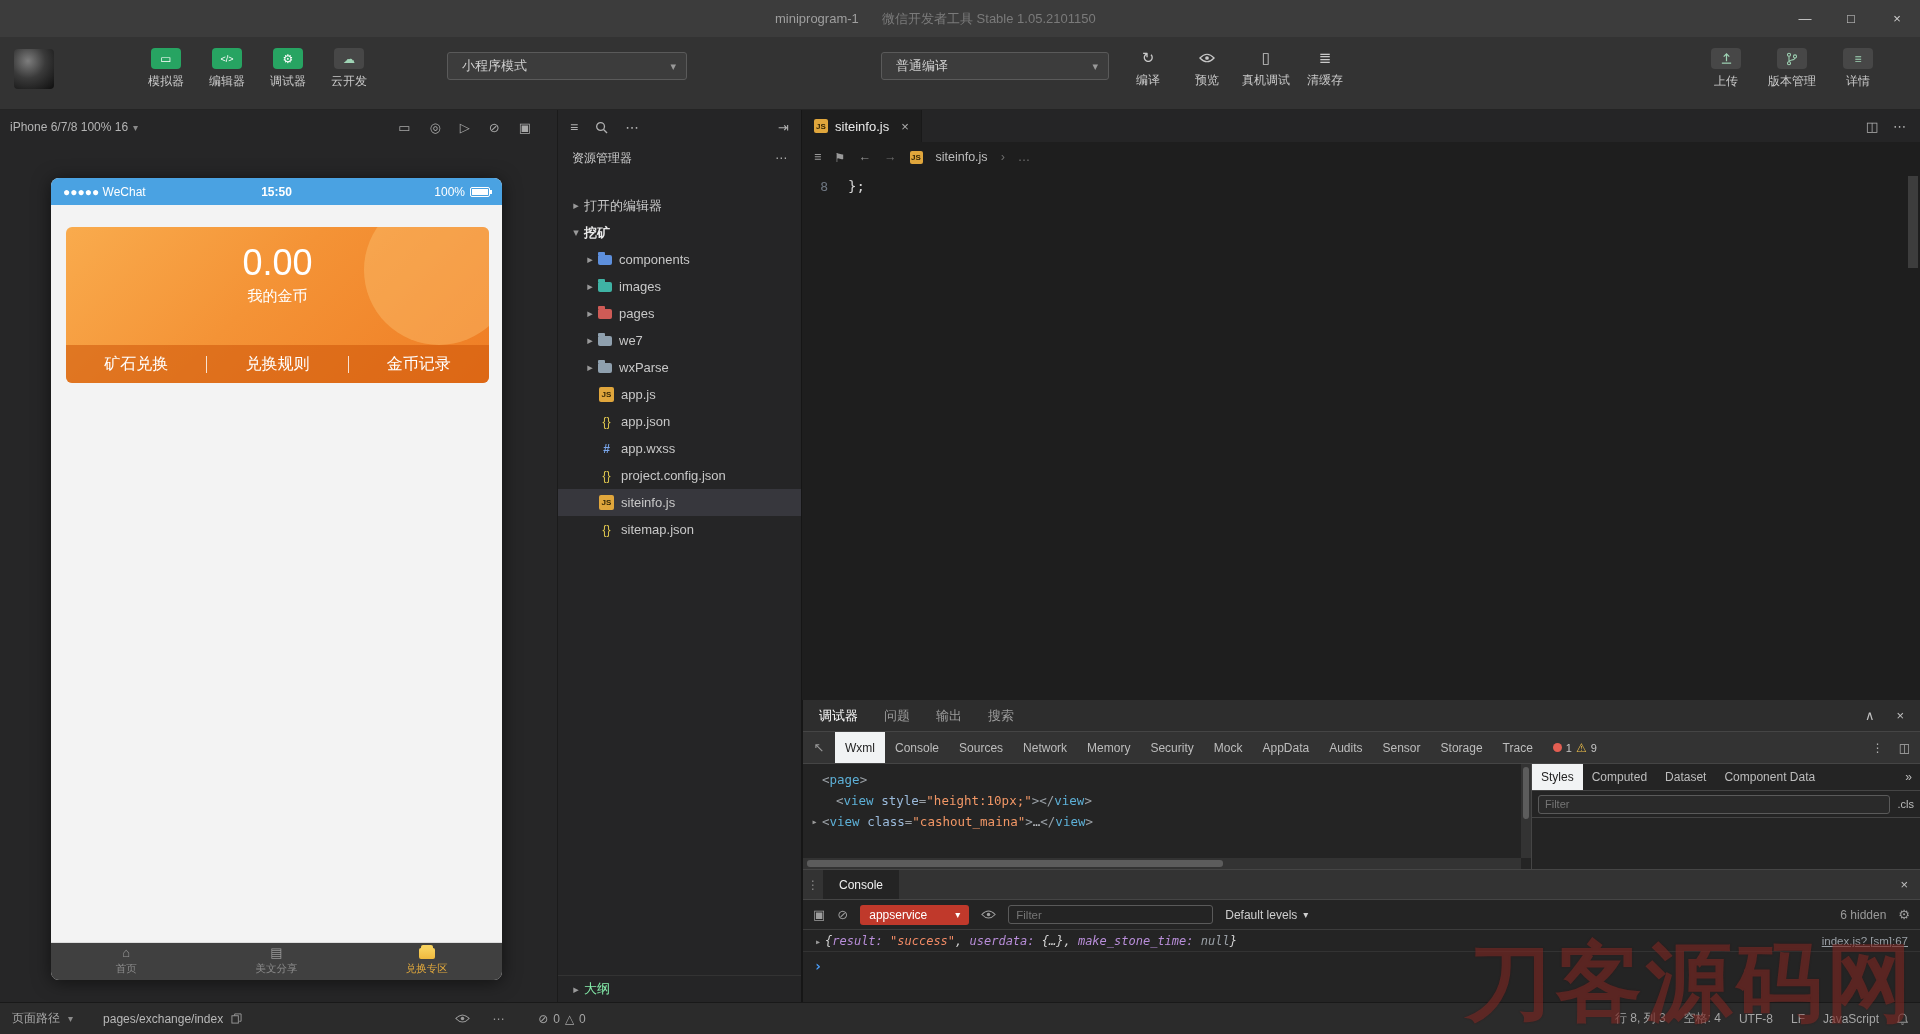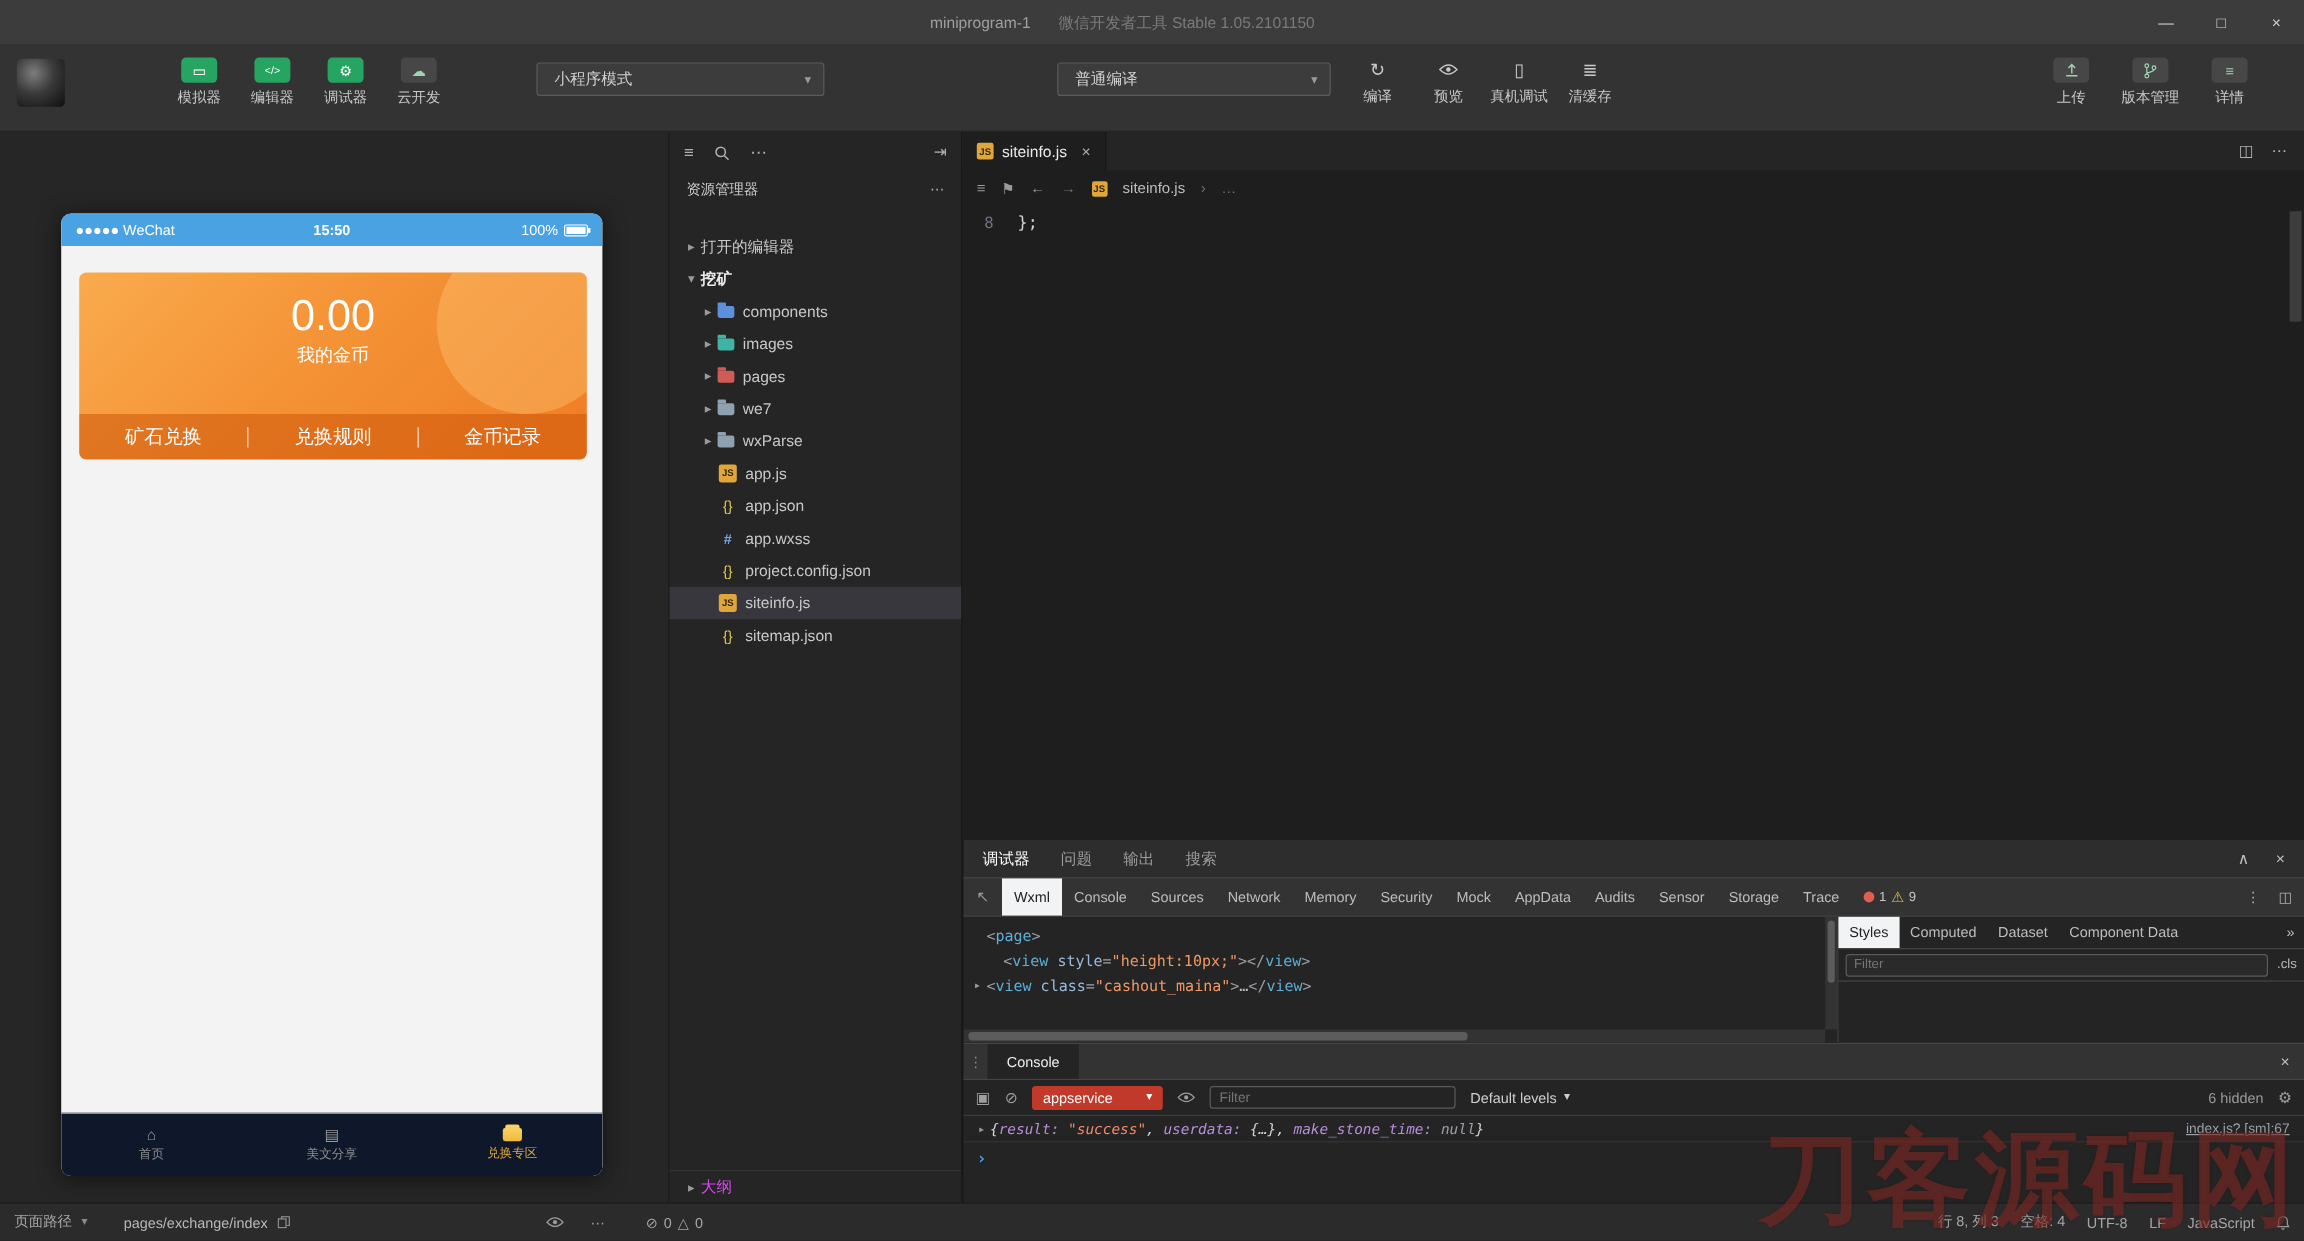--- a/index.html
+++ b/index.html
@@ -90,21 +90,21 @@
 .cap-circle{width:12px;height:12px;border:1.5px solid #fff;border-radius:50%;position:relative;}
 .cap-circle::before{content:"";position:absolute;inset:3px;background:#fff;border-radius:50%;}
 .p-body{flex:1;position:relative;}
 .gold-card{position:absolute;left:15px;right:13px;top:22px;height:156px;border-radius:6px;background:linear-gradient(135deg,#f9ab4d 0%,#f49336 45%,#ef7d24 100%);overflow:hidden;}
 .gold-card::before{content:"";position:absolute;right:-25px;top:-32px;width:150px;height:150px;border-radius:50%;background:rgba(255,205,130,.35);}
 .card-amount{margin-top:15px;text-align:center;font-size:36px;color:#fff;position:relative;}
 .card-caption{margin-top:3px;text-align:center;font-size:15px;color:#fff;position:relative;}
 .card-band{position:absolute;left:0;right:0;bottom:0;height:38px;display:flex;align-items:center;background:rgba(206,86,10,.55);}
 .band-btn{flex:1;text-align:center;color:#fff;font-size:16px;}
 .band-sep{width:1px;height:17px;background:rgba(255,255,255,.8);}
-.p-tabbar{height:53px;background:#0f172a;border-top:1px solid #dcdcdc;display:flex;flex:none;}
+.p-tabbar{height:38px;background:#404040;border-top:1px solid #dcdcdc;display:flex;flex:none;}
 .p-tab{flex:1;display:flex;flex-direction:column;align-items:center;justify-content:center;gap:3px;color:#8c8c8c;font-size:10.5px;}
 .p-tab .pt-ico{font-size:13px;line-height:12px;color:#9a9a9a;}
 .p-tab.active{color:#e0a83c;}
 .coin{width:16px;height:11px;background:linear-gradient(#f8d25e,#efb93e);border-radius:2px;position:relative;}
 .coin::before{content:"";position:absolute;top:-3px;left:2px;right:2px;height:3px;background:#f8d25e;border-radius:2px 2px 0 0;}
 
 
 .explorer{position:absolute;top:110px;left:557px;width:245px;bottom:32px;background:#252526;border-left:1px solid #1b1b1b;border-right:1px solid #161616;}
 .exp-toolbar{height:34px;display:flex;align-items:center;gap:17px;padding:0 12px;color:#b0b0b0;font-size:14px;}
 .exp-collapse{margin-left:auto;font-size:13px;}
@@ -119,21 +119,21 @@
 .f-blue{background:#5d8fdc}.f-teal{background:#3fb3a4}.f-red{background:#cf5b56}.f-gray{background:#8fa0ae}
 .fic{width:15px;height:15px;margin-right:7px;flex:none;display:flex;align-items:center;justify-content:center;border-radius:2px;font-weight:bold;}
 .fic.js{background:#e0a63c;color:#342605;font-size:8px;}
 .fic.js::before{content:"JS";}
 .fic.json{color:#e2c94f;font-size:12px;font-weight:normal;}
 .fic.json::before{content:"{}";}
 .fic.wxss{color:#7aa7ec;font-size:12px;}
 .fic.wxss::before{content:"#";}
 .d0{padding-left:10px}.d1{padding-left:24px}.d2{padding-left:41px}
 .root-label{color:#eaeaea;font-weight:bold;}
-.outline-row{position:absolute;left:0;right:0;bottom:0;height:27px;display:flex;align-items:center;padding-left:10px;border-top:1px solid #333;color:#d946ef;background:#252526;}
+.outline-row{position:absolute;left:0;right:0;bottom:0;height:27px;display:flex;align-items:center;padding-left:10px;border-top:1px solid #333;color:#86efac;background:#252526;}
 
 
 .editor{position:absolute;top:110px;left:802px;right:0;bottom:32px;background:#1e1e1e;}
 .ed-tabbar{height:32px;background:#252526;display:flex;align-items:stretch;}
 .ed-tab{display:flex;align-items:center;gap:7px;padding:0 12px;background:#1e1e1e;color:#eaeaea;font-size:13px;border-right:1px solid #191919;}
 .ed-tab .fic{width:14px;height:14px;margin-right:0;}
 .ed-tab-close{color:#b0b0b0;font-size:13px;margin-left:5px;}
 .ed-tabbar-icons{margin-left:auto;display:flex;align-items:center;gap:15px;padding-right:14px;color:#b0b0b0;font-size:13px;}
 .breadcrumb{height:30px;display:flex;align-items:center;gap:13px;padding:0 12px;color:#9a9a9a;font-size:12.5px;}
 .bc-dim{color:#6f6f6f;}
@@ -310,20 +310,31 @@
       <span class="tlabel">版本管理</span>
     </div>
     <div class="tbtn">
       <span class="tico gray gi i-list"></span>
       <span class="tlabel">详情</span>
     </div>
   </div>
 </div>
 
 <div class="sim-panel">
+  <div class="sim-header">
+    <span>iPhone 6/7/8 100% 16</span>
+    <span class="gi i-caret sb-caret"></span>
+    <div class="sim-icons">
+      <span class="gi i-device"></span>
+      <span class="gi i-target"></span>
+      <span class="gi i-send"></span>
+      <span class="gi i-block"></span>
+      <span class="gi i-stack"></span>
+    </div>
+  </div>
 
   <div class="phone">
     <div class="p-status">
       <span class="p-carrier">●●●●● WeChat</span>
       <span class="p-time">15:50</span>
       <span class="p-batt-wrap">
         <span>100%</span>
         <span class="batt"></span>
       </span>
     </div>

